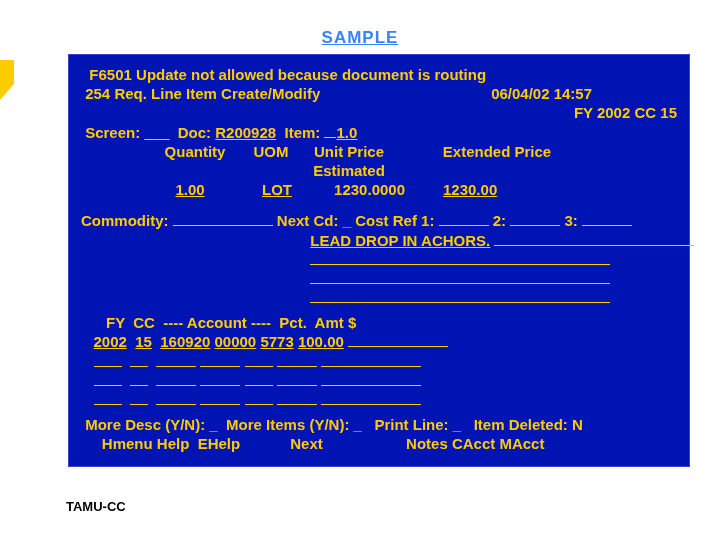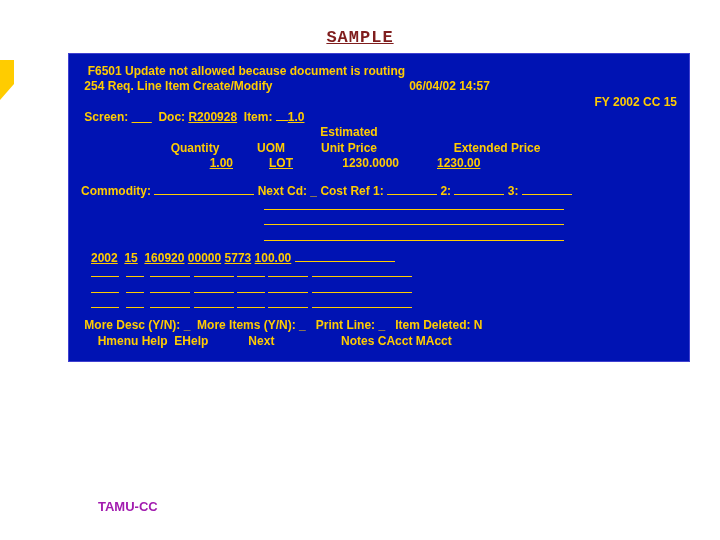--- a/index.html
+++ b/index.html
@@ -10,69 +10,67 @@
     background: #fff;
     font-family: Arial, Helvetica, sans-serif;
     position: relative;
   }
   .title {
     text-align: center;
     margin-top: 28px;
     margin-bottom: 6px;
   }
   .title span {
-    color: #7f1d1d;
+    color: #3b82f6;
     font-weight: bold;
     font-size: 17px;
     text-decoration: underline;
     letter-spacing: 1px;
-    font-family: Liberation Mono, monospace;
   }
   .accent {
     position: absolute;
     left: 0;
     top: 60px;
     width: 14px;
     height: 40px;
     background: #ffcc00;
     clip-path: polygon(0 0, 100% 0, 100% 60%, 0 100%);
   }
   .terminal {
     margin: 0 30px 0 68px;
     background: #0013b3;
     color: #ffcc00;
     font-family: Arial, Helvetica, sans-serif;
-    font-size: 12px;
+    font-size: 15px;
     font-weight: bold;
     line-height: 1.28;
     padding: 10px 12px 12px 12px;
     border: 1px solid #4040d0;
   }
   .terminal .row { white-space: pre; }
   .terminal .center { text-align: right; }
   .terminal .gap { height: 6px; }
   .hdr-quantity { display:inline-block; width: 96px; text-align:center; margin-left: 66px;}
   .hdr-uom { display:inline-block; width: 56px; text-align:center;}
   .hdr-up { display:inline-block; width: 100px; text-align:center;}
   .hdr-ep { display:inline-block; width: 120px; text-align:center; margin-left:38px;}
-  .val-quantity { display:inline-block; width: 90px; text-align:right; margin-left: 66px; text-decoration: underline; padding-right:4px;}
-  .val-uom { display:inline-block; width: 50px; text-align:right; text-decoration: underline; padding-left:6px; margin-left:6px;}
+  .val-quantity { display:inline-block; width: 90px; text-align:center; margin-left: 66px; text-decoration: underline; padding-right:4px;}
+  .val-uom { display:inline-block; width: 50px; text-align:center; text-decoration: underline; padding-left:6px; margin-left:12px;}
   .val-up { display:inline-block; width: 100px; text-align:right; margin-left:6px;}
   .val-ep { display:inline-block; width: 120px; text-align:left; text-decoration: underline; margin-left:38px;}
   .u { text-decoration: underline; }
   .blank { display:inline-block; border-bottom:1px solid #ffcc00; line-height:0.9; }
   .b28{width:28px;} .b40{width:40px;} .b50{width:50px;} .b100{width:100px;} .b200{width:200px;} .b300{width:300px;}
   .footer {
     position: absolute;
     left: 66px;
     bottom: 26px;
-    color: #a21caf;
+    color: #000000;
     font-weight: bold;
     font-size: 13px;
-    margin-left: 32px;
   }
 </style>
 </head>
 <body>
 
 <div class="title">
   <span>SAMPLE</span>
 </div>
 
 <div class="accent"></div>
@@ -80,35 +78,37 @@
 <div class="terminal">
 
   <div class="row">  <span>F6501</span> <span>Update not allowed because document is routing</span></div>
 
   <div class="row"> <span>254</span> <span>Req. Line Item Create/Modify</span>                                         <span>06/04/02 14:57</span></div>
 
   <div class="row center">FY 2002 CC 15</div>
 
   <div class="row"> Screen: <span class="u">___</span>  Doc: <span class="u">R200928</span>  Item: <span class="blank" style="width:12px"></span><span class="u">1.0</span></div>
 
+  <div class="row"><span class="hdr-quantity">Quantity</span><span class="hdr-uom">UOM</span><span class="hdr-up">Unit Price</span><span class="hdr-ep">Extended Price</span></div>
   <div class="row"><span class="hdr-quantity"></span><span class="hdr-uom"></span><span class="hdr-up">Estimated</span></div>
-  <div class="row"><span class="hdr-quantity">Quantity</span><span class="hdr-uom">UOM</span><span class="hdr-up">Unit Price</span><span class="hdr-ep">Extended Price</span></div>
 
   <div class="row"><span class="val-quantity">1.00</span><span class="val-uom">LOT</span><span class="val-up">1230.0000</span><span class="val-ep">1230.00</span></div>
 
   <div class="gap"></div>
     <div class="gap"></div>
 
   <div class="row"><span>Commodity:</span> <span class="blank b100"></span> <span>Next Cd:</span> _ <span>Cost Ref 1:</span> <span class="blank b50"></span> <span>2:</span> <span class="blank b50"></span> <span>3:</span> <span class="blank b50"></span></div>
 
+  <div class="row">                                                       <span class="u">LEAD DROP IN ACHORS.</span> <span class="blank b200"></span></div>
   <div class="row">                                                       <span class="blank b300"></span></div>
   <div class="row">                                                       <span class="blank b300"></span></div>
   <div class="row">                                                       <span class="blank b300"></span></div>
 
   <div class="gap"></div>
+  <div class="row">      <span>FY  CC  ---- Account ----  Pct.  Amt $</span></div>
   <div class="row">   <span class="u">2002</span>  <span class="u">15</span>  <span class="u">160920</span> <span class="u">00000</span> <span class="u">5773</span> <span class="u">100.00</span> <span class="blank b100"></span></div>
   <div class="row">   <span class="blank b28"></span>  <span class="blank" style="width:18px"></span>  <span class="blank b40"></span> <span class="blank b40"></span> <span class="blank b28"></span> <span class="blank b40"></span> <span class="blank b100"></span></div>
   <div class="row">   <span class="blank b28"></span>  <span class="blank" style="width:18px"></span>  <span class="blank b40"></span> <span class="blank b40"></span> <span class="blank b28"></span> <span class="blank b40"></span> <span class="blank b100"></span></div>
   <div class="row">   <span class="blank b28"></span>  <span class="blank" style="width:18px"></span>  <span class="blank b40"></span> <span class="blank b40"></span> <span class="blank b28"></span> <span class="blank b40"></span> <span class="blank b100"></span></div>
 
   <div class="gap"></div>
   <div class="row"> <span>More Desc (Y/N):</span> _  <span>More Items (Y/N):</span> _   <span>Print Line:</span> _   <span>Item Deleted:</span> <span>N</span></div>
   <div class="row">     Hmenu Help  EHelp            Next                    Notes CAcct MAcct</div>
 
 </div>

